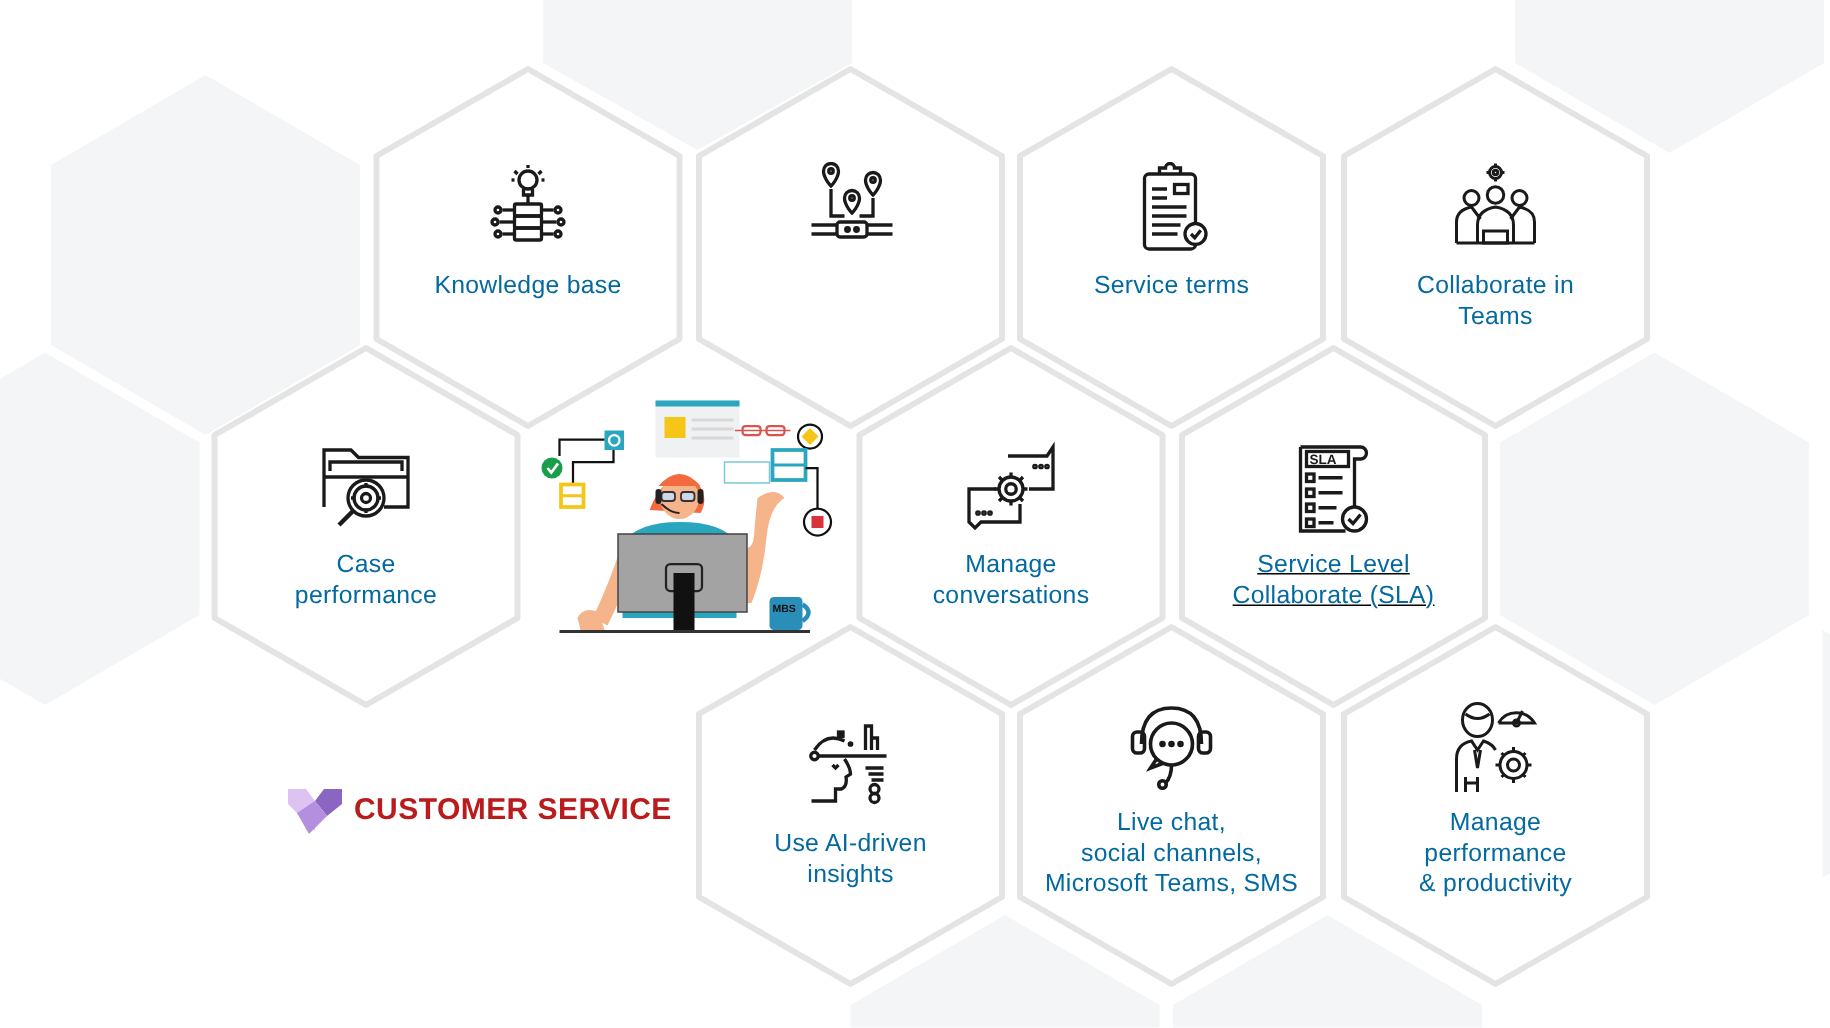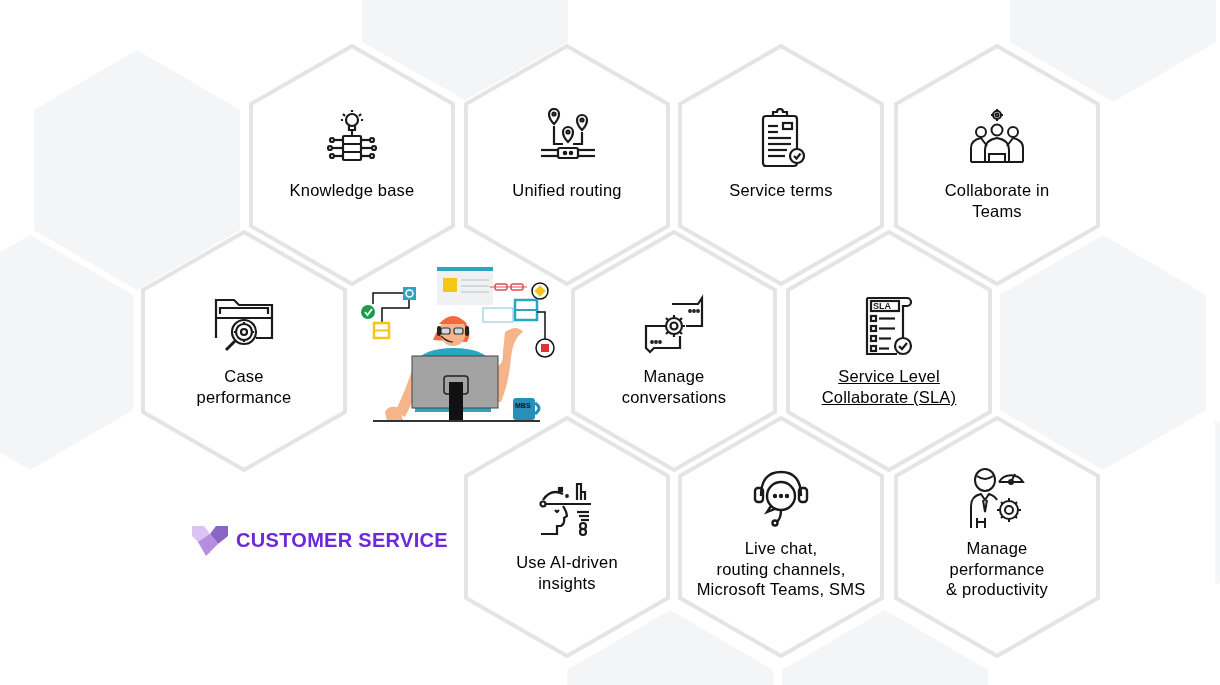--- a/index.html
+++ b/index.html
@@ -12,29 +12,29 @@
     #canvas { position: absolute; left: 0; top: 0; width: 1220px; height: 685px; }
     .bg-hex { position: absolute; }
     .tile {
       position: absolute; width: 214px; height: 246px;
       display: flex; flex-direction: column; align-items: center; justify-content: flex-start;
     }
     .tile svg.frame { position: absolute; left: 0; top: 0; }
     .tile .icon { position: relative; margin-top: 66px; width: 64px; height: 64px; }
     .tile .label {
       position: relative; margin-top: 8px; text-align: center;
-      font-size: 16.5px; line-height: 20.5px; color: #000000; letter-spacing: 0.2px;
+      font-size: 16.5px; line-height: 20.5px; color: #0369a1; letter-spacing: 0.2px;
       white-space: pre-line; width: 200px;
     }
     .tile.three .icon { margin-top: 52px; }
     .brand {
       position: absolute; left: 192px; top: 524px; display: flex; align-items: center; gap: 8px;
     }
     .brand-text {
-      font-weight: 700; font-size: 20px; letter-spacing: 0.3px; color: #6d28d9;
+      font-weight: 700; font-size: 20px; letter-spacing: 0.3px; color: #b91c1c;
     }
     .illus { position: absolute; left: 355px; top: 262px; width: 205px; height: 165px; }
   </style>
 </head>
 <body>
 
 <div id="canvas">
 
   <svg class="bg-hex" width="1220" height="685" style="left:0;top:0">
     <g fill="#f4f5f7">
@@ -151,21 +151,20 @@
       <path d="M19 18 V36 H28"></path>
         <path d="M47 24 V36 H38"></path>
       <rect x="23" y="40" width="20" height="10" rx="2"></rect>
         <circle cx="30" cy="45" r="1.2"></circle>
         <circle cx="36" cy="45" r="1.2"></circle>
       <line x1="6" y1="42" x2="23" y2="42"></line>
         <line x1="43" y1="42" x2="60" y2="42"></line>
       <line x1="6" y1="48" x2="23" y2="48"></line>
         <line x1="43" y1="48" x2="60" y2="48"></line>
     </svg>
-    <div class="label">Unified routing</div>
   </div>
 
   <div class="tile" style="left:674px;top:42px;">
     <svg class="frame" width="214" height="246">
         <polygon points="107,4 208,62 208,184 107,242 6,184 6,62" fill="#fff" stroke="#e4e4e4" stroke-width="4" stroke-linejoin="round"></polygon>
       </svg>
     <svg class="icon" viewBox="0 0 64 64" fill="none" stroke="#1a1a1a" stroke-width="2.2">
       <rect x="14" y="8" width="34" height="50" rx="3"></rect>
       <path d="M24 8 V4 H28 a3 3 0 0 1 6 0 H38 V8"></path>
       <line x1="19" y1="18" x2="29" y2="18"></line>
@@ -298,21 +297,21 @@
         <rect x="50" y="22" width="8" height="14" rx="3"></rect>
       <circle cx="32" cy="30" r="14"></circle>
         <path d="M22 40 L18 46 L26 43"></path>
       <circle cx="26" cy="30" r="1" fill="#1a1a1a"></circle>
         <circle cx="32" cy="30" r="1" fill="#1a1a1a"></circle>
         <circle cx="38" cy="30" r="1" fill="#1a1a1a"></circle>
       <path d="M32 44 Q32 52 28 56"></path>
         <circle cx="26" cy="57" r="2.5"></circle>
     </svg>
     <div class="label">Live chat,
-routing channels,
+social channels,
 Microsoft Teams, SMS</div>
   </div>
 
   <div class="tile three" style="left:890px;top:414px;">
     <svg class="frame" width="214" height="246">
         <polygon points="107,4 208,62 208,184 107,242 6,184 6,62" fill="#fff" stroke="#e4e4e4" stroke-width="4" stroke-linejoin="round"></polygon>
       </svg>
     <svg class="icon" viewBox="0 0 64 64" fill="none" stroke="#1a1a1a" stroke-width="2">
       <ellipse cx="20" cy="14" rx="10" ry="11"></ellipse>
         <path d="M12 10 Q20 16 28 10"></path>

